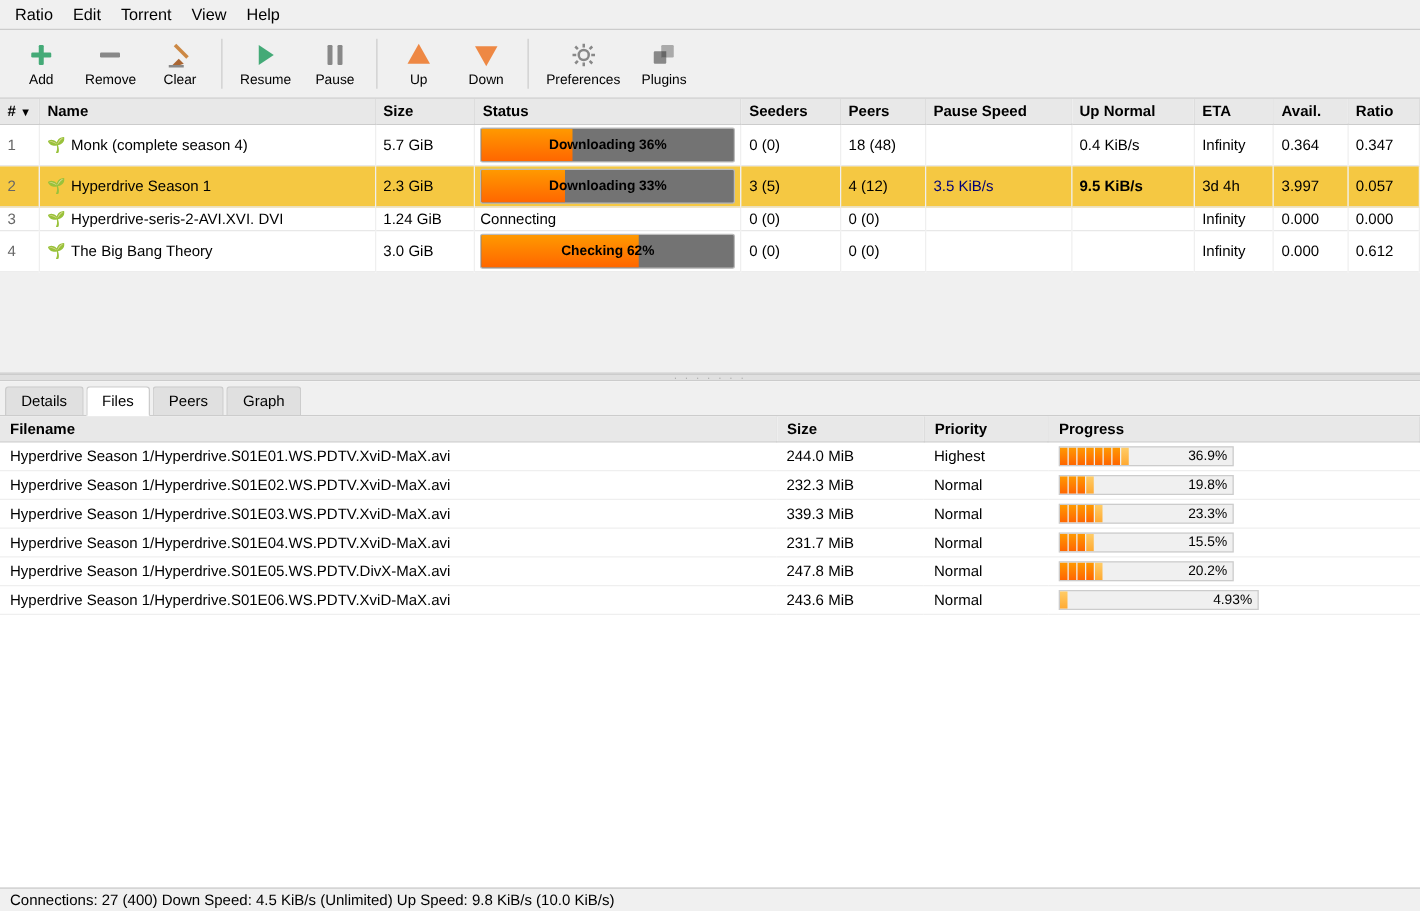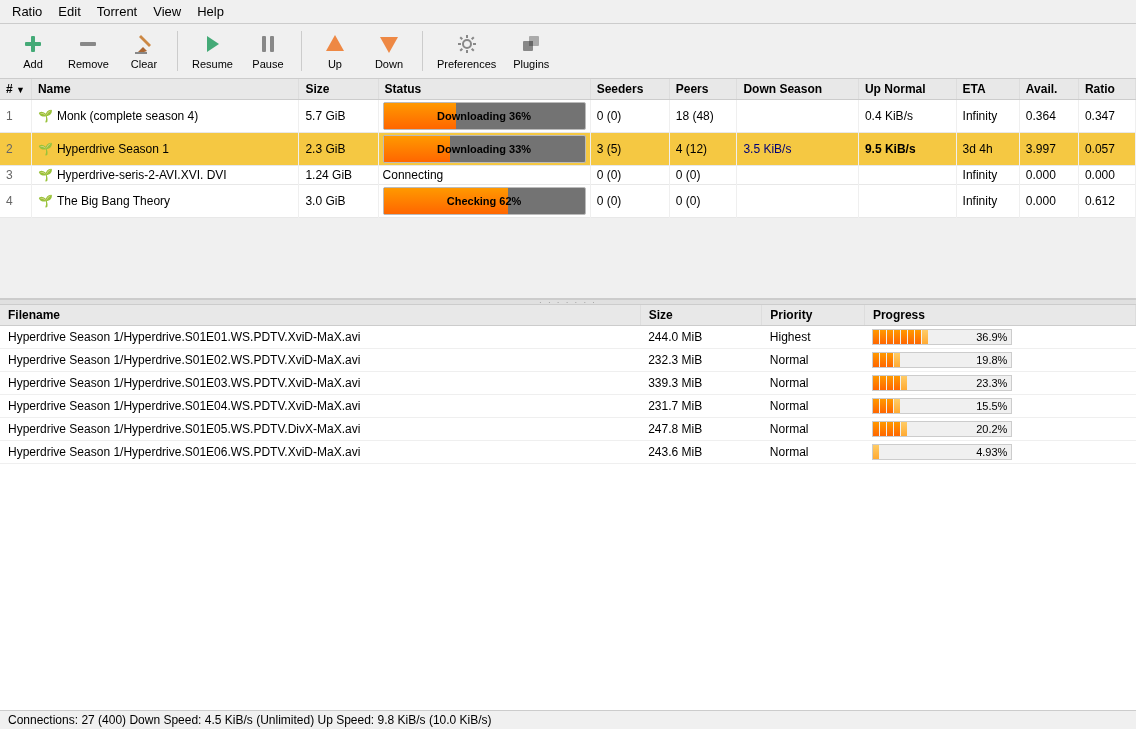--- a/index.html
+++ b/index.html
@@ -145,21 +145,21 @@
 <div class="torrent-table-wrapper">
   <table class="torrent-table">
     <thead>
       <tr>
         <th># <span class="sort-arrow">▼</span></th>
         <th>Name</th>
         <th>Size</th>
         <th>Status</th>
         <th>Seeders</th>
         <th>Peers</th>
-        <th>Down Season</th>
+        <th>Pause Speed</th>
         <th>Up Normal</th>
         <th>ETA</th>
         <th>Avail.</th>
         <th>Ratio</th>
       </tr>
     </thead>
     <tbody id="torrent-tbody">
     <tr>
           <td style="color: rgb(102, 102, 102); width: 20px;">1</td>
           <td style="min-width: 180px;"><span style="color:#4a7;margin-right:4px;">🌱</span>Monk (complete season 4)</td>
@@ -229,20 +229,26 @@
         </tr>
       </tbody>
   </table>
 </div>
 
 <div class="splitter">
   <span class="splitter-dots">· · · · · · ·</span>
 </div>
 
 <div class="bottom-panel">
+  <div class="tabs">
+    <div class="tab">Details</div>
+    <div class="tab active">Files</div>
+    <div class="tab">Peers</div>
+    <div class="tab">Graph</div>
+  </div>
   <div class="files-table-wrapper">
     <table class="files-table">
       <thead>
         <tr>
           <th>Filename</th>
           <th>Size</th>
           <th>Priority</th>
           <th>Progress</th>
         </tr>
       </thead>
@@ -395,21 +401,21 @@
                 <div style="position: absolute; top: 0px; left: 133px; width: 6px; height: 100%; background: transparent;"></div>
                 <span style="position: absolute; inset: 0px; display: flex; align-items: center; justify-content: flex-end; padding-right: 4px; font-size: 11px;">20.2%</span>
               </div>
             </td>
           </tr>
           <tr>
             <td>Hyperdrive Season 1/Hyperdrive.S01E06.WS.PDTV.XviD-MaX.avi</td>
             <td>243.6 MiB</td>
             <td>Normal</td>
             <td style="min-width: 140px;">
-              <div style="width: 140px; height: 16px; background: rgb(240, 240, 240); border: 1px solid rgb(204, 204, 204); position: relative; overflow: hidden;">
+              <div style="width: 160px; height: 16px; background: rgb(240, 240, 240); border: 1px solid rgb(204, 204, 204); position: relative; overflow: hidden;">
                 <div style="position: absolute; top: 0px; left: 0px; width: 6px; height: 100%; background: linear-gradient(rgb(255, 204, 102), rgb(255, 170, 51));"></div>
                 <div style="position: absolute; top: 0px; left: 7px; width: 6px; height: 100%; background: transparent;"></div>
                 <div style="position: absolute; top: 0px; left: 14px; width: 6px; height: 100%; background: transparent;"></div>
                 <div style="position: absolute; top: 0px; left: 21px; width: 6px; height: 100%; background: transparent;"></div>
                 <div style="position: absolute; top: 0px; left: 28px; width: 6px; height: 100%; background: transparent;"></div>
                 <div style="position: absolute; top: 0px; left: 35px; width: 6px; height: 100%; background: transparent;"></div>
                 <div style="position: absolute; top: 0px; left: 42px; width: 6px; height: 100%; background: transparent;"></div>
                 <div style="position: absolute; top: 0px; left: 49px; width: 6px; height: 100%; background: transparent;"></div>
                 <div style="position: absolute; top: 0px; left: 56px; width: 6px; height: 100%; background: transparent;"></div>
                 <div style="position: absolute; top: 0px; left: 63px; width: 6px; height: 100%; background: transparent;"></div>

